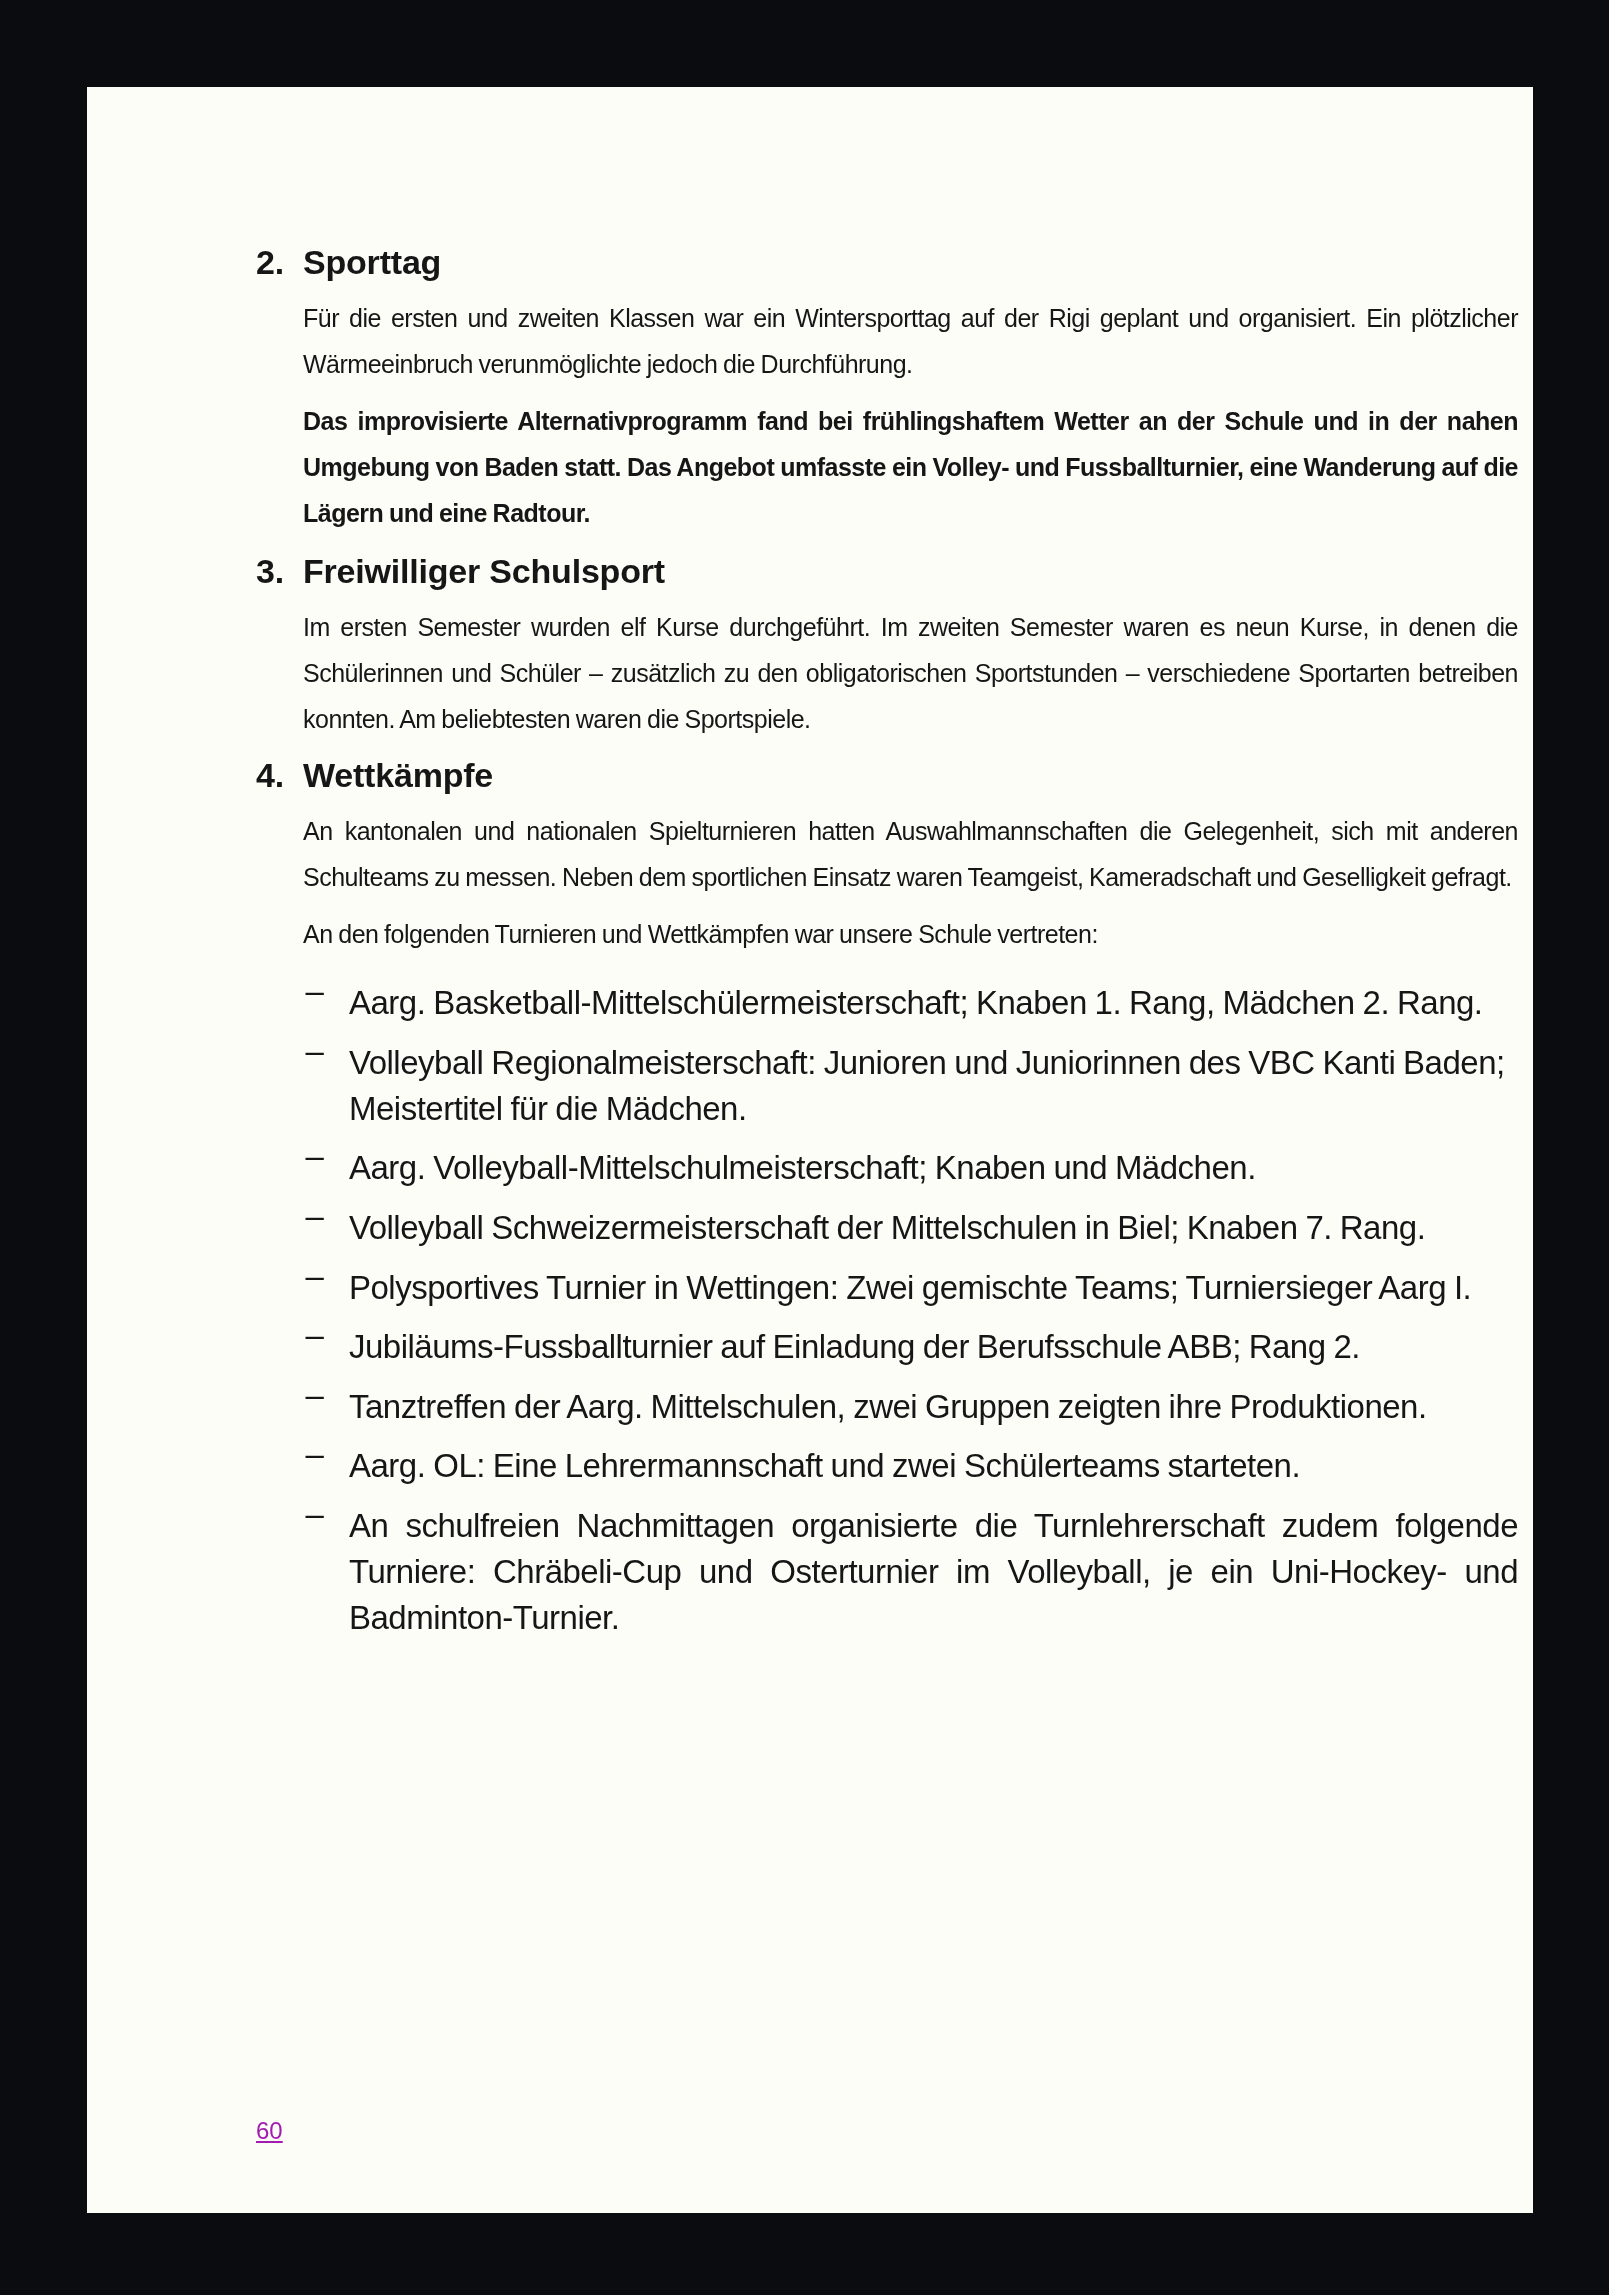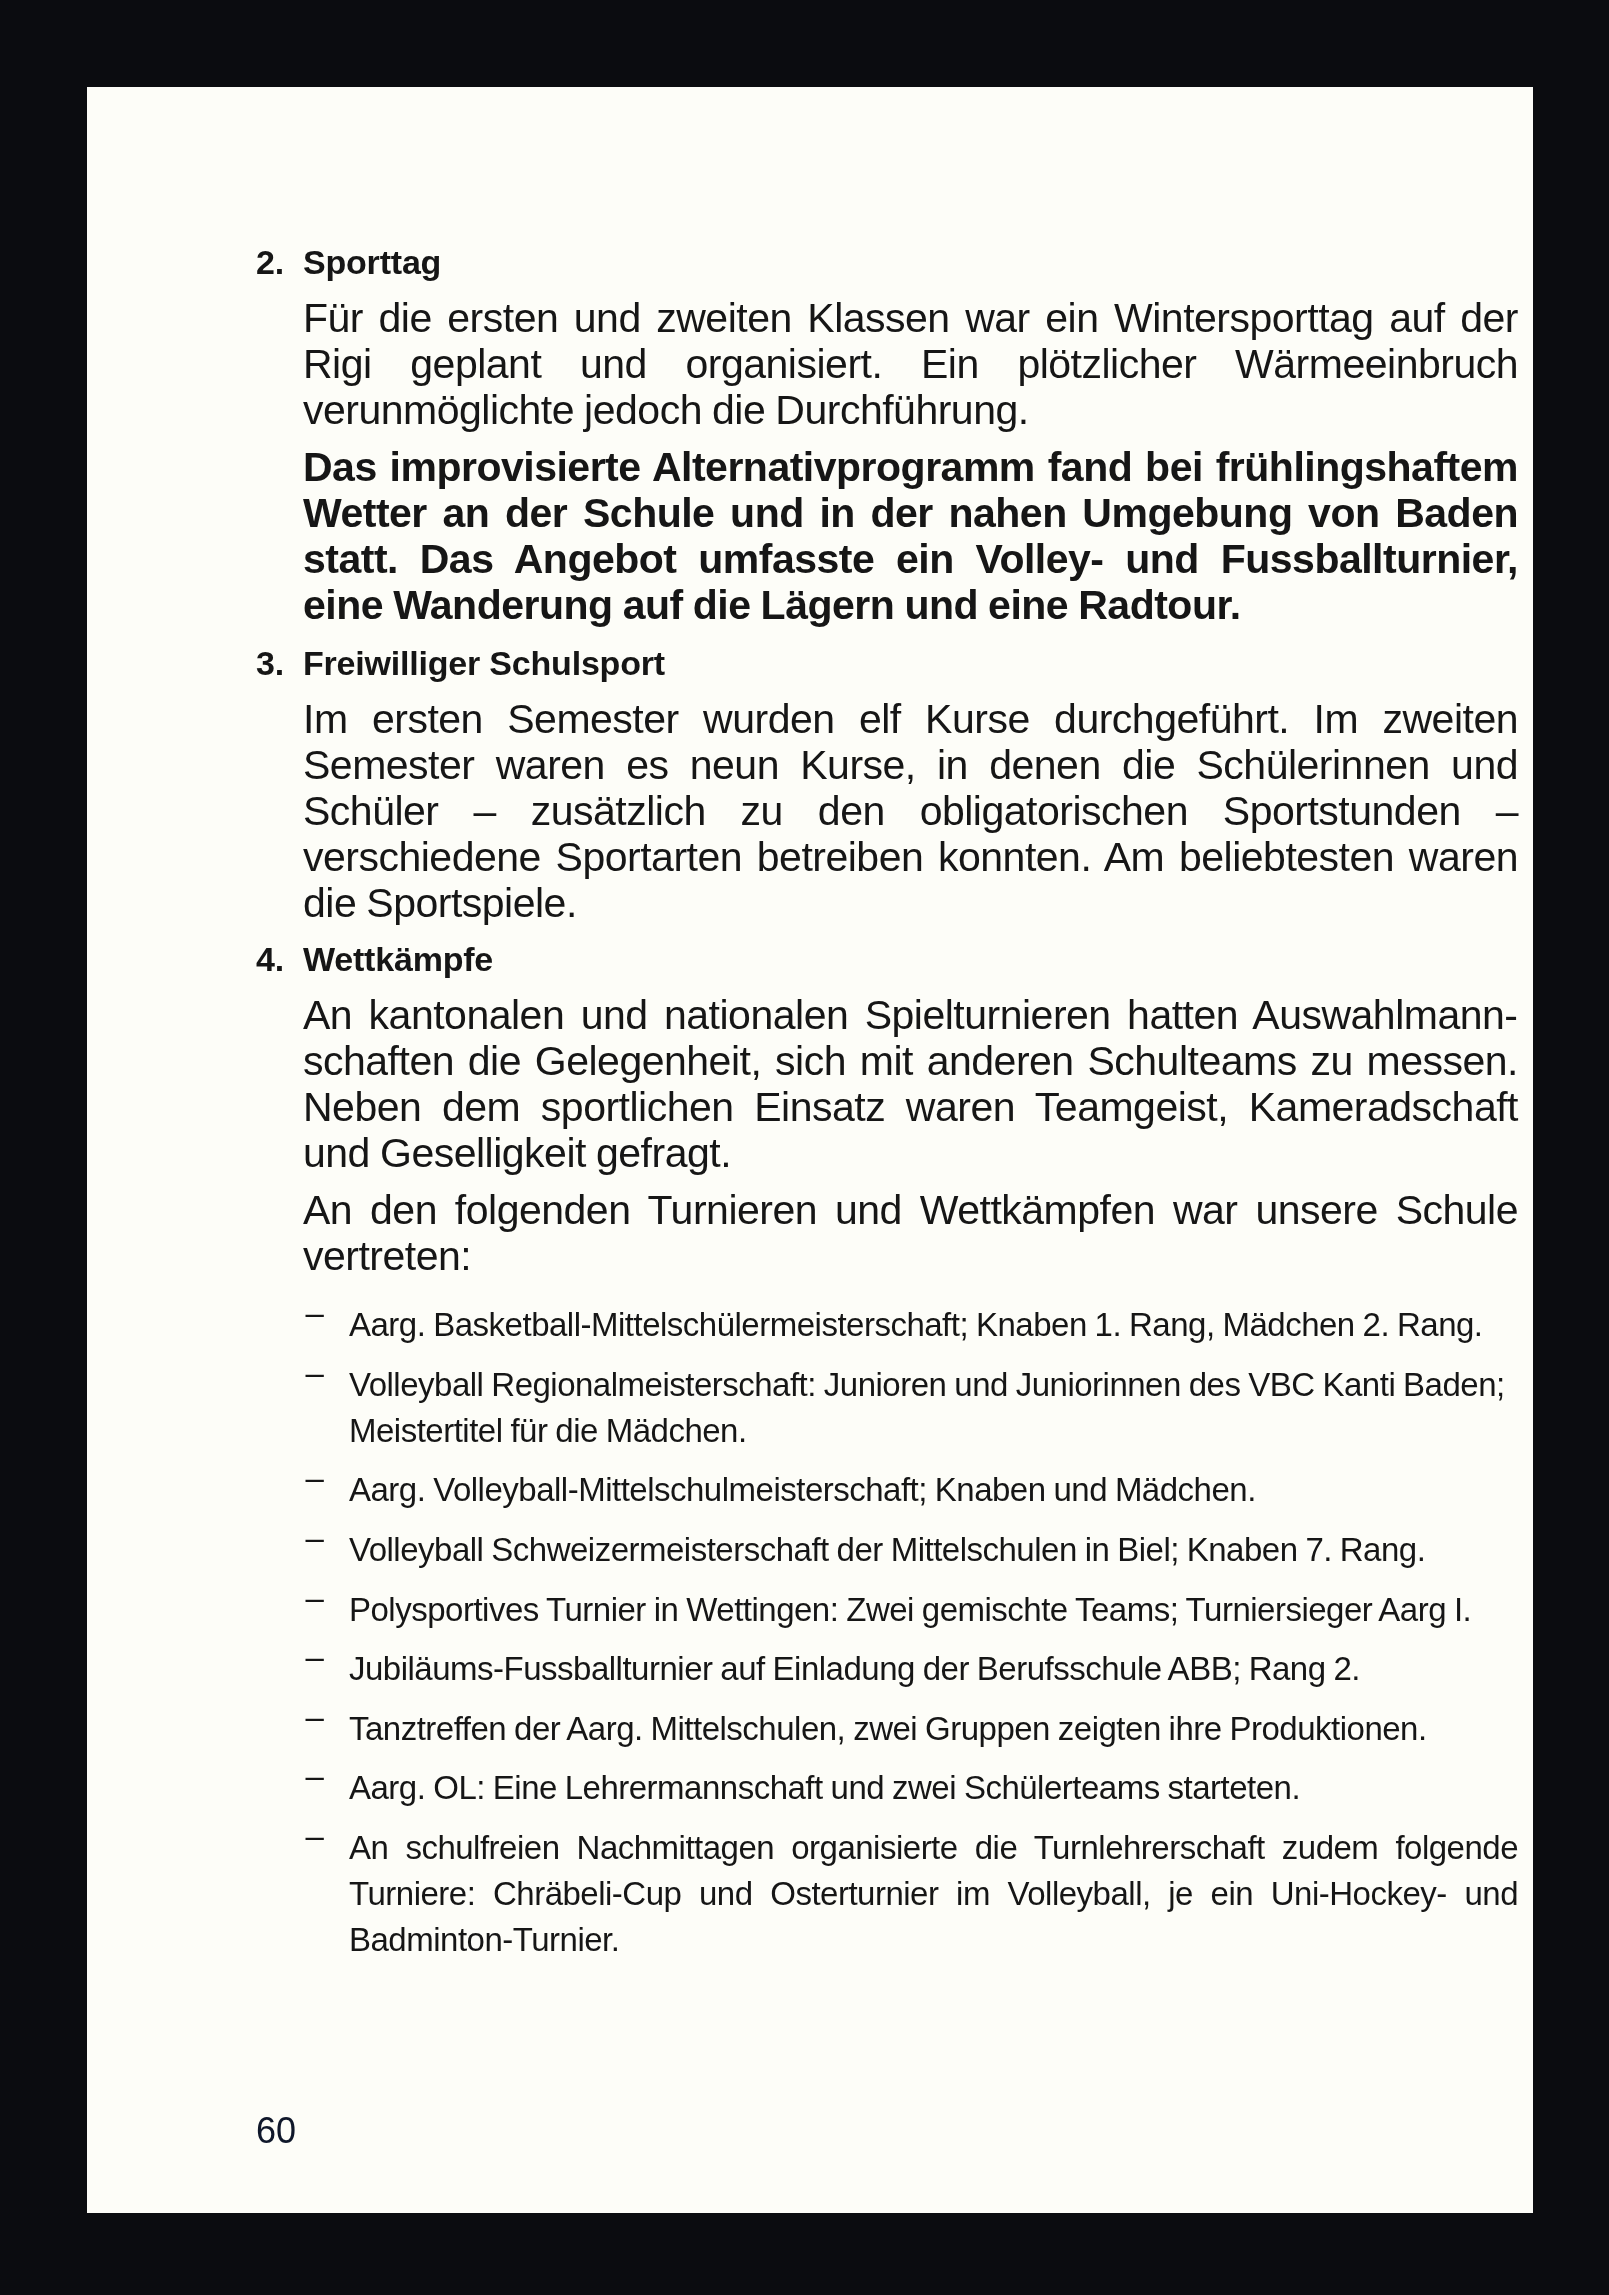--- a/index.html
+++ b/index.html
@@ -43,21 +43,21 @@
     }
     .section-number {
       width: 47px;
       flex: none;
     }
     .section-title {
       flex: 1;
     }
     .para {
       margin: 0 0 11.3px 47px;
-      font-size: 41px;
+      font-size: 25px;
       line-height: 46px;
       text-align: justify;
       letter-spacing: -0.5px;
       word-spacing: -0.8px;
       hyphens: manual;
     }
     .para.last {
       margin-bottom: 13px;
       font-weight: bold;
     }
@@ -85,23 +85,24 @@
       padding-right: 0;
       margin-top: 12px;
     }
     .dash-text.justify {
       text-align: justify;
     }
     .page-number {
       position: absolute;
       left: 169px;
       top: 2028px;
-      font-size: 36px;
+      font-size: 24px;
       line-height: 32px;
-      color: #0f172a;
+      color: #a21caf;
+      text-decoration: underline;
     }
     #sec2 { }
     #sec3 { margin-top: 3.2px; }
     #sec4 { margin-top: 3.2px; }
   </style>
 </head>
 <body>
 
 <div class="page">
   <div class="content">

